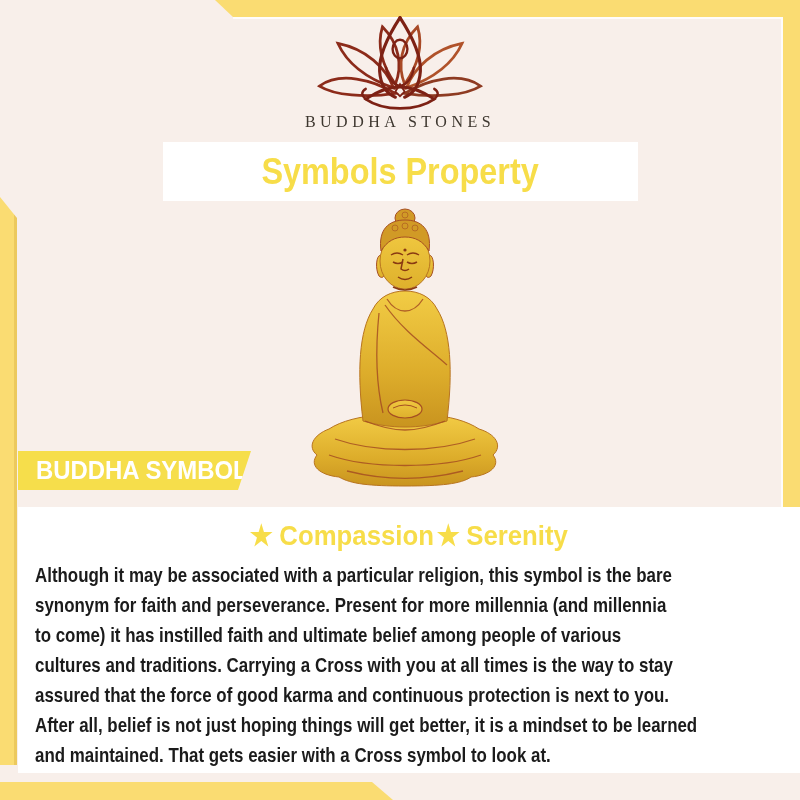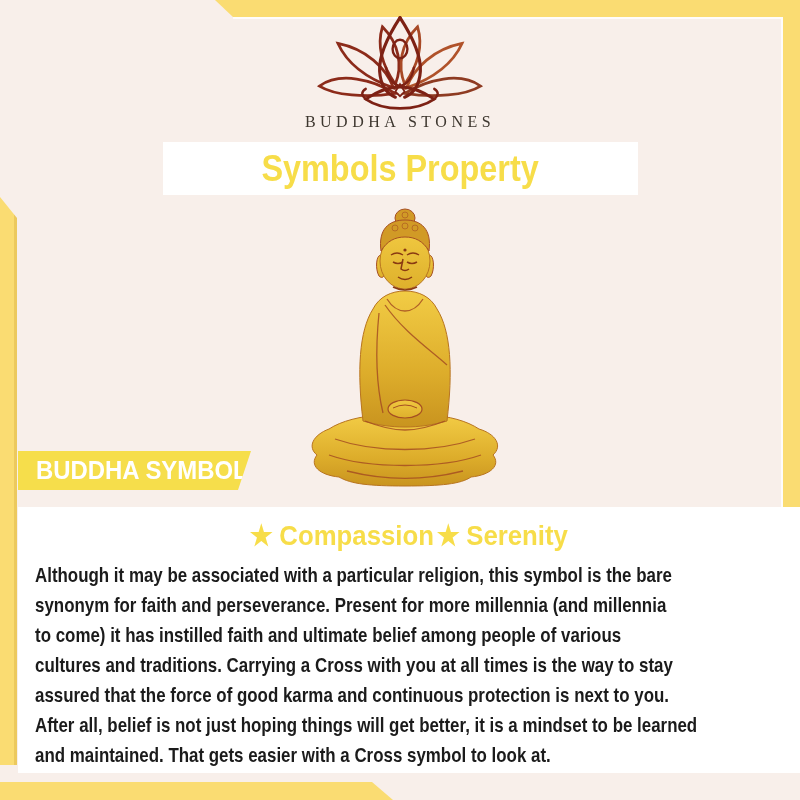--- a/index.html
+++ b/index.html
@@ -18,21 +18,21 @@
                background:linear-gradient(to right,#FADC72 0 14px,#ECC95D 14px);
                clip-path:polygon(0 0,100% 21px,100% 100%,0 100%); }
   .band-bottom { position:absolute; bottom:0; left:0; width:393px; height:18px; background:#FADC72;
                  clip-path:polygon(0 0,calc(100% - 21px) 0,100% 100%,0 100%); }
 
   
   .logo { position:absolute; top:12px; left:50%; transform:translateX(-50%); }
   .brand { position:absolute; top:113px; left:0; width:100%; text-align:center;
            font-family:"Liberation Serif", serif; font-size:16px; letter-spacing:4.5px;
            color:#3D362E; }
-  .title-banner { position:absolute; top:142px; left:163px; width:475px; height:53px;
+  .title-banner { position:absolute; top:142px; left:163px; width:475px; height:59px;
                   background:#FFFFFF; display:flex; align-items:center; justify-content:center; }
   .title-banner span { display:inline-block; font-size:36px; font-weight:bold; color:#F7DD49;
                        transform:scaleX(0.9); white-space:nowrap; }
 
   
   .buddha { position:absolute; top:203px; left:299px; }
 
   
   .badge { position:absolute; top:451px; left:18px; width:233px; height:39px; background:#F6DE4B;
            clip-path:polygon(0 0,100% 0,calc(100% - 13px) 100%,0 100%);

